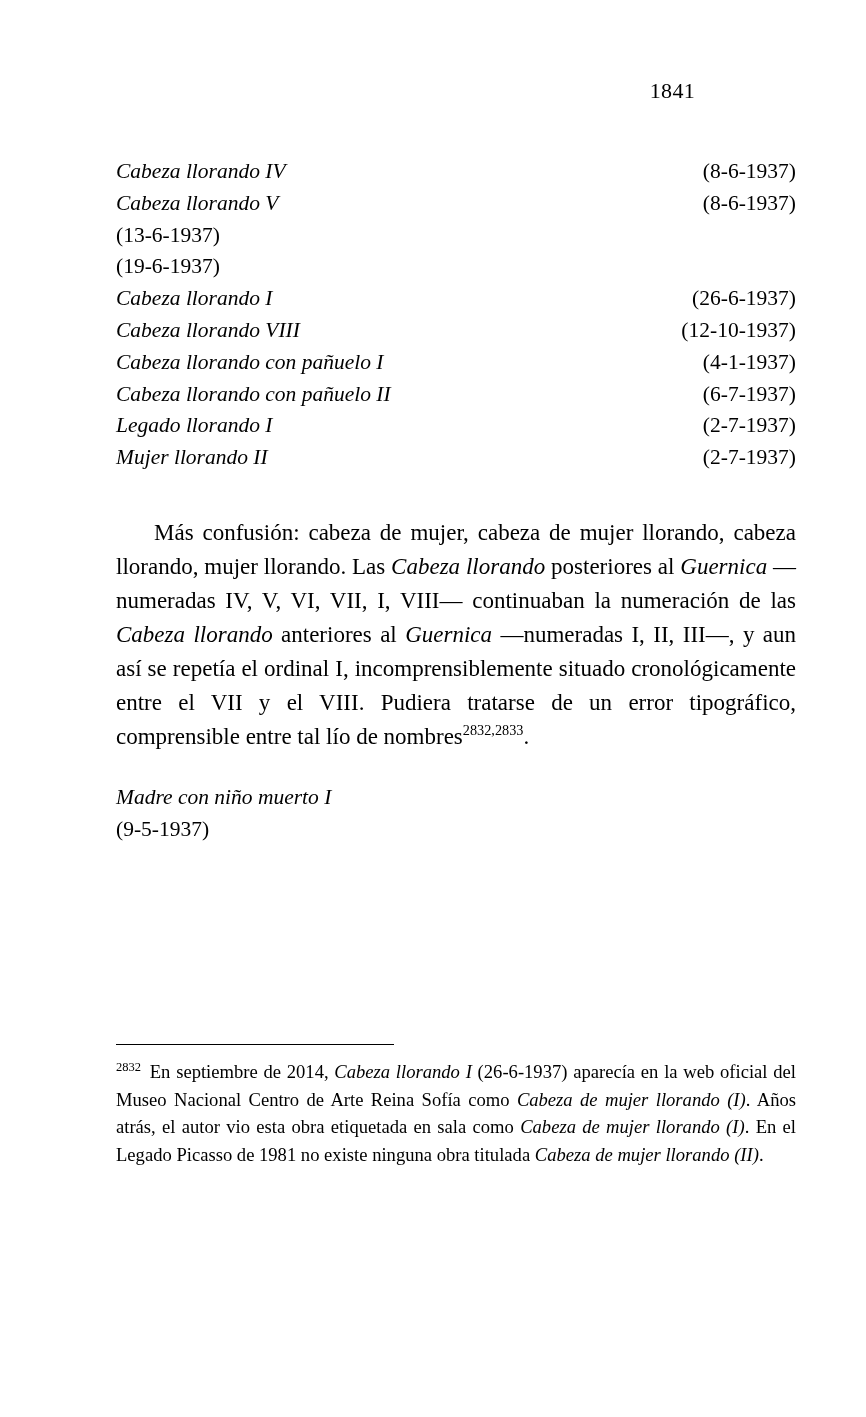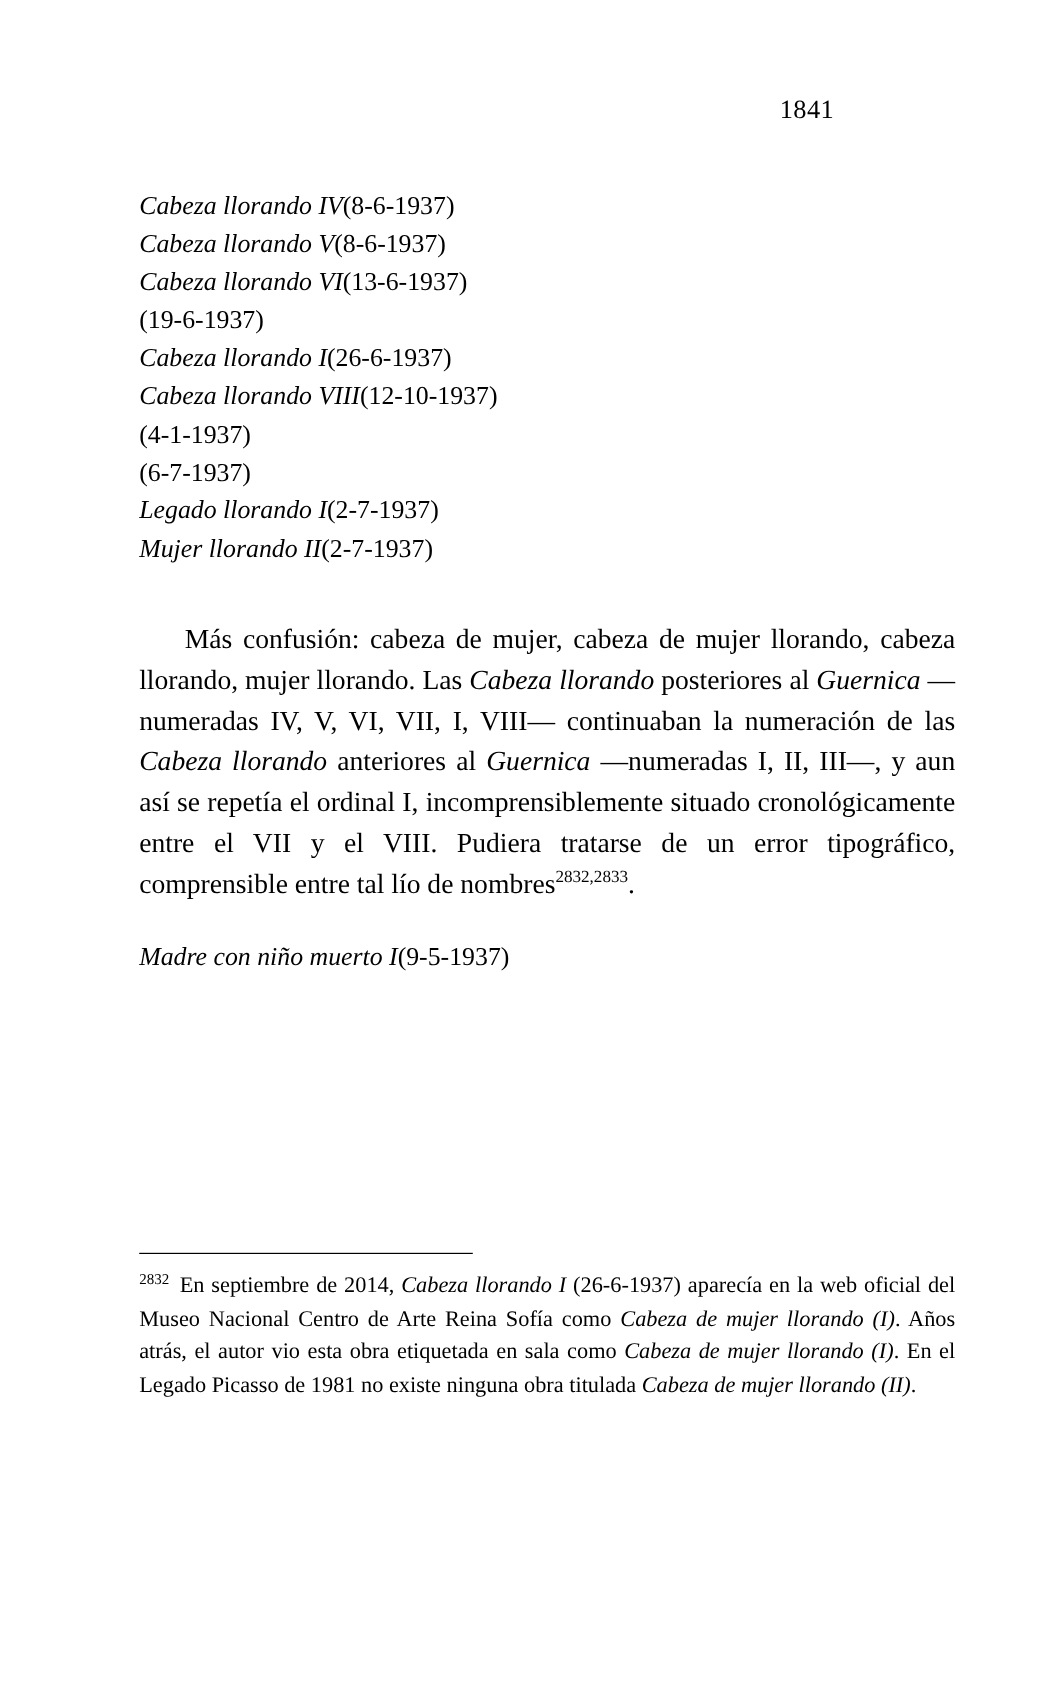--- a/index.html
+++ b/index.html
@@ -36,20 +36,21 @@
     width: 680px;
   }
   
   .work-list {
     margin: 0;
     padding: 0;
     list-style: none;
   }
   .work-row {
     display: flex;
+    justify-content: space-between;
     align-items: baseline;
     font-size: 21.5px;
     line-height: 31.8px;
     white-space: nowrap;
   }
   .work-title {
     font-style: italic;
   }
   .work-date {
     font-style: normal;
@@ -66,20 +67,21 @@
   }
   .para i { font-style: italic; }
   sup {
     font-size: 0.62em;
     vertical-align: super;
     line-height: 0;
   }
   
   .work-single {
     margin-top: 28px;
+    flex-direction: column;
   }
   
   .footnotes {
     position: absolute;
     left: 116px;
     top: 1044px;
     width: 680px;
   }
   .fn-rule {
     width: 278px;
@@ -114,38 +116,39 @@
     <div class="work-list">
       <div class="work-row">
         <span class="work-title">Cabeza llorando IV</span>
         <span class="work-date">(8-6-1937)</span>
       </div>
       <div class="work-row">
         <span class="work-title">Cabeza llorando V</span>
         <span class="work-date">(8-6-1937)</span>
       </div>
       <div class="work-row">
-        <span class="work-title">Cabeza llorando VI</span>
         <span class="work-date">(13-6-1937)</span>
       </div>
       <div class="work-row">
         <span class="work-date">(19-6-1937)</span>
       </div>
       <div class="work-row">
         <span class="work-title">Cabeza llorando I</span>
         <span class="work-date">(26-6-1937)</span>
       </div>
       <div class="work-row">
         <span class="work-title">Cabeza llorando VIII</span>
         <span class="work-date">(12-10-1937)</span>
       </div>
       <div class="work-row">
+        <span class="work-title">Cabeza llorando con pañuelo I</span>
         <span class="work-date">(4-1-1937)</span>
       </div>
       <div class="work-row">
+        <span class="work-title">Cabeza llorando con pañuelo II</span>
         <span class="work-date">(6-7-1937)</span>
       </div>
       <div class="work-row">
         <span class="work-title">Legado llorando I</span>
         <span class="work-date">(2-7-1937)</span>
       </div>
       <div class="work-row">
         <span class="work-title">Mujer llorando II</span>
         <span class="work-date">(2-7-1937)</span>
       </div>

